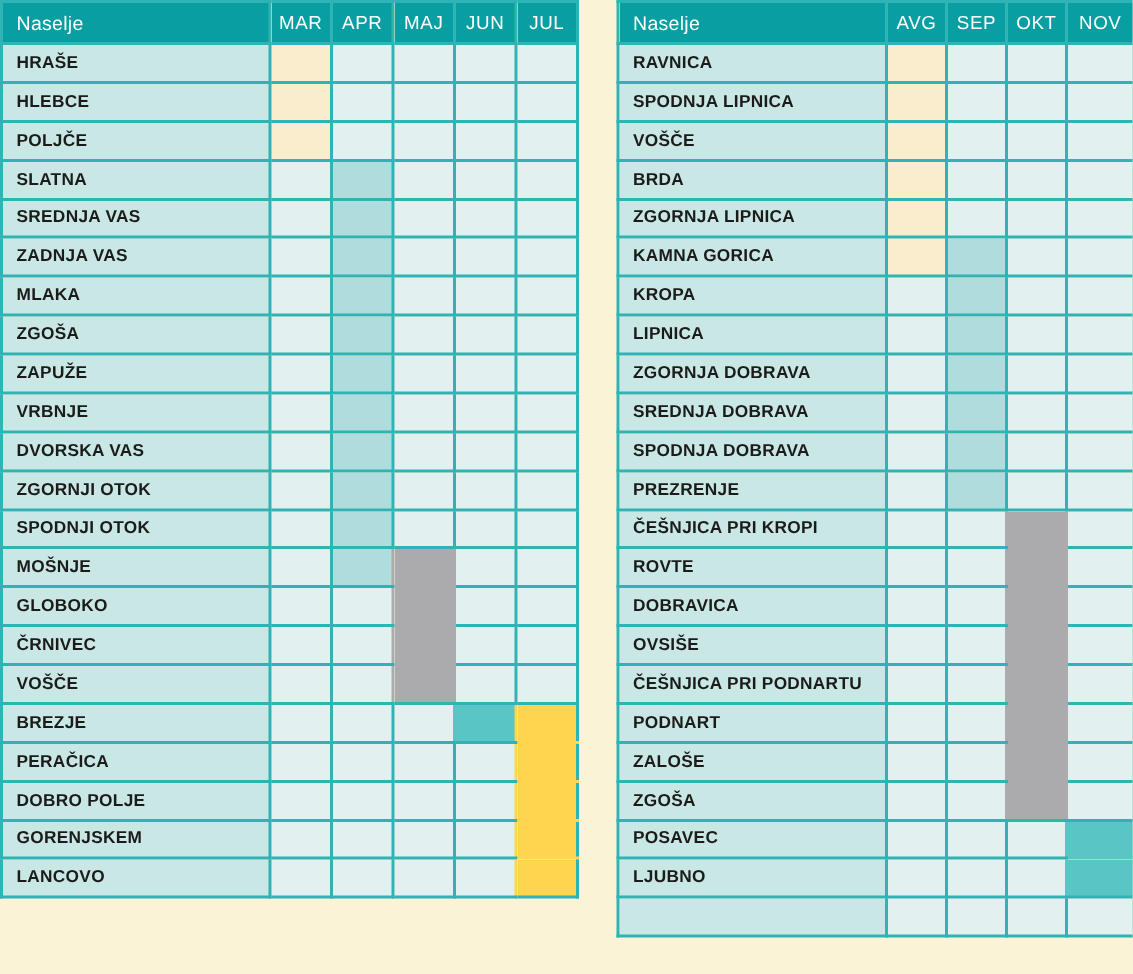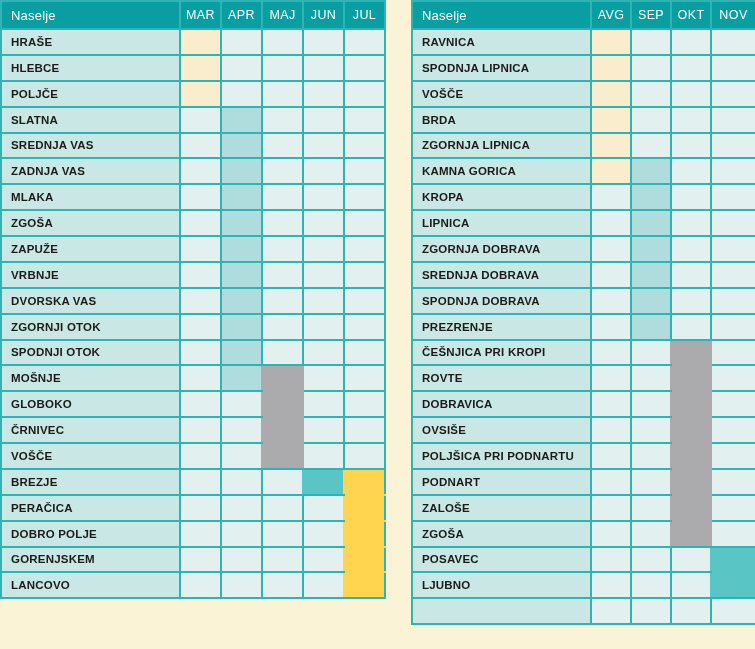--- a/index.html
+++ b/index.html
@@ -362,21 +362,21 @@
           <td class="mcell"></td>
         </tr>
         <tr>
           <td class="name">OVSIŠE</td>
           <td class="mcell"></td>
           <td class="mcell" style="border-right-color: rgb(171, 171, 173);"></td>
           <td class="mcell" style="background-color: rgb(171, 171, 173); border-right-color: rgb(171, 171, 173); border-bottom-color: rgb(171, 171, 173);"></td>
           <td class="mcell"></td>
         </tr>
         <tr>
-          <td class="name">POLJŠICA PRI PODNARTU</td>
+          <td class="name">ČEŠNJICA PRI PODNARTU</td>
           <td class="mcell"></td>
           <td class="mcell" style="border-right-color: rgb(171, 171, 173);"></td>
           <td class="mcell" style="background-color: rgb(171, 171, 173); border-right-color: rgb(171, 171, 173); border-bottom-color: rgb(171, 171, 173);"></td>
           <td class="mcell"></td>
         </tr>
         <tr>
           <td class="name">PODNART</td>
           <td class="mcell"></td>
           <td class="mcell" style="border-right-color: rgb(171, 171, 173);"></td>
           <td class="mcell" style="background-color: rgb(171, 171, 173); border-right-color: rgb(171, 171, 173); border-bottom-color: rgb(171, 171, 173);"></td>

